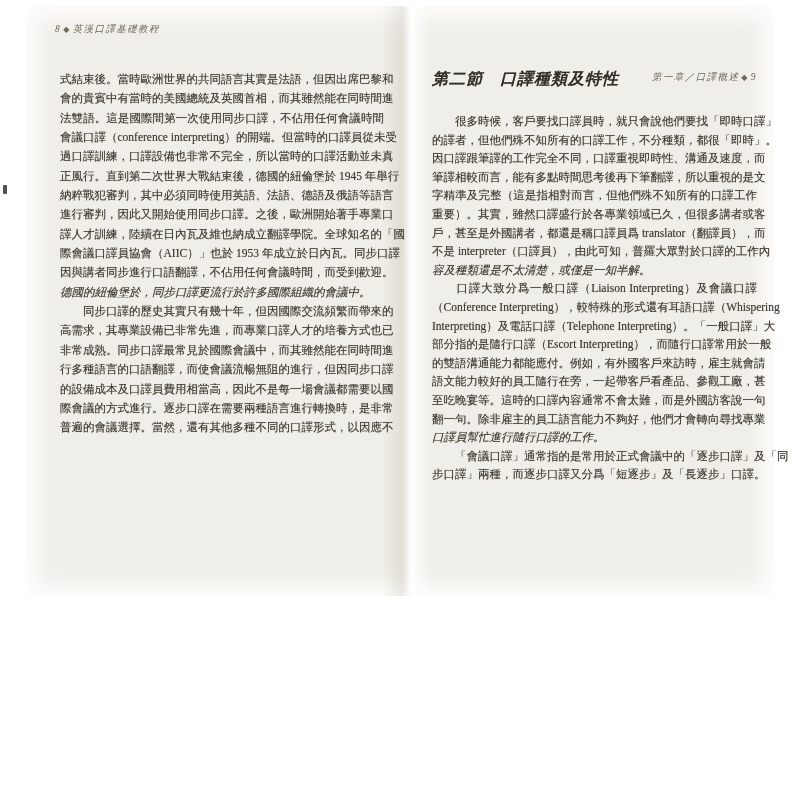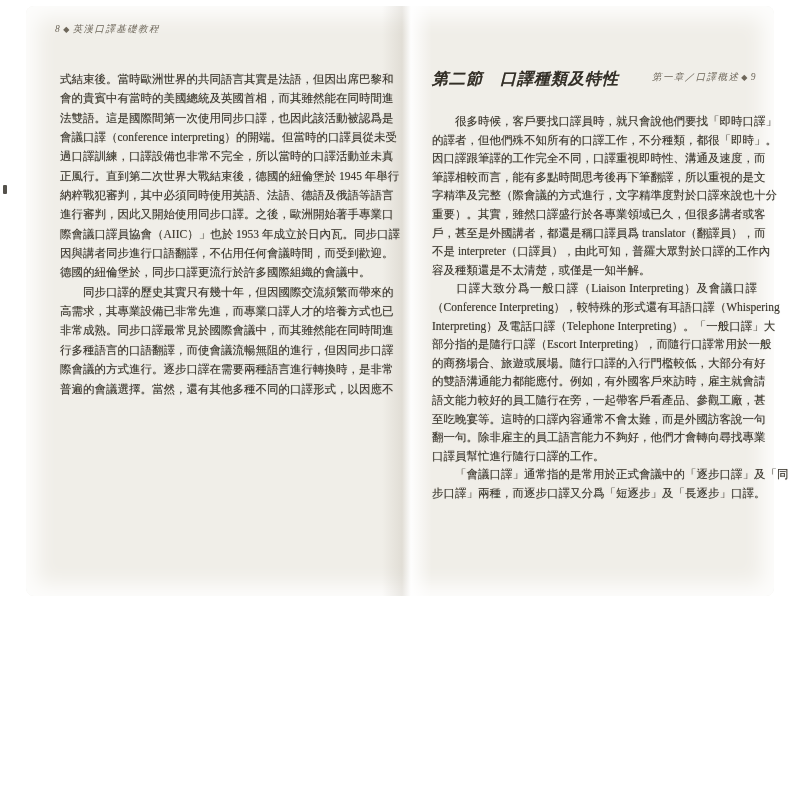--- a/index.html
+++ b/index.html
@@ -48,83 +48,84 @@
   }
   .body-left{left:34px;top:64px;width:324px;line-height:19.35px;}
   .body-right{left:406px;top:106px;width:325px;line-height:18.6px;}
   .paragraph{margin:0;}
   .line{
     text-align:justify;
     text-align-last:justify;
     text-justify:inter-character;
     white-space:nowrap;
   }
-  .line.para-end{text-align-last:left;}
+  .line.para-end{text-align-last:left;font-style:italic;}
   .scan-mark{
     position:absolute;left:3px;top:185px;width:4px;height:9px;
     background:#55524c;border-radius:1px;
   }
 </style>
 </head>
 <body>
 
 <div class="canvas">
   <div class="spread">
 
     <div class="gutter-shadow"></div>
 
     <div class="running-header header-left">
       <span>8</span><span class="diamond">◆</span><span>英漢口譯基礎教程</span>
     </div>
     <div class="body body-left">
         <div class="paragraph">
           <div class="line">式結束後。當時歐洲世界的共同語言其實是法語，但因出席巴黎和</div>
           <div class="line">會的貴賓中有當時的美國總統及英國首相，而其雖然能在同時間進</div>
-          <div class="line">法雙語。這是國際間第一次使用同步口譯，也因此該活動被認爲是</div>
+          <div class="line">法雙語。這是國際間第一次使用同步口譯，不佔用任何會議時間</div>
           <div class="line">會議口譯（conference interpreting）的開端。但當時的口譯員從未受</div>
           <div class="line">過口譯訓練，口譯設備也非常不完全，所以當時的口譯活動並未真</div>
           <div class="line">正風行。直到第二次世界大戰結束後，德國的紐倫堡於 1945 年舉行</div>
           <div class="line">納粹戰犯審判，其中必須同時使用英語、法語、德語及俄語等語言</div>
           <div class="line">進行審判，因此又開始使用同步口譯。之後，歐洲開始著手專業口</div>
+          <div class="line">譯人才訓練，陸續在日內瓦及維也納成立翻譯學院。全球知名的「國</div>
           <div class="line">際會議口譯員協會（AIIC）」也於 1953 年成立於日內瓦。同步口譯</div>
           <div class="line">因與講者同步進行口語翻譯，不佔用任何會議時間，而受到歡迎。</div>
           <div class="line para-end">德國的紐倫堡於，同步口譯更流行於許多國際組織的會議中。</div>
         </div>
         <div class="paragraph">
           <div class="line">　　同步口譯的歷史其實只有幾十年，但因國際交流頻繁而帶來的</div>
           <div class="line">高需求，其專業設備已非常先進，而專業口譯人才的培養方式也已</div>
           <div class="line">非常成熟。同步口譯最常見於國際會議中，而其雖然能在同時間進</div>
           <div class="line">行多種語言的口語翻譯，而使會議流暢無阻的進行，但因同步口譯</div>
+          <div class="line">的設備成本及口譯員費用相當高，因此不是每一場會議都需要以國</div>
           <div class="line">際會議的方式進行。逐步口譯在需要兩種語言進行轉換時，是非常</div>
           <div class="line">普遍的會議選擇。當然，還有其他多種不同的口譯形式，以因應不</div>
         </div>
       </div>
 
     <div class="running-header header-right">
       <span>第一章／口譯概述</span><span class="diamond">◆</span><span>9</span>
     </div>
     <div class="section-title">第二節　口譯種類及特性</div>
     <div class="body body-right">
         <div class="paragraph">
           <div class="line">　　很多時候，客戶要找口譯員時，就只會說他們要找「即時口譯」</div>
           <div class="line">的譯者，但他們殊不知所有的口譯工作，不分種類，都很「即時」。</div>
           <div class="line">因口譯跟筆譯的工作完全不同，口譯重視即時性、溝通及速度，而</div>
           <div class="line">筆譯相較而言，能有多點時間思考後再下筆翻譯，所以重視的是文</div>
-          <div class="line">字精準及完整（際會議的方式進行，文字精準度對於口譯來說也十分</div>
+          <div class="line">字精準及完整（這是指相對而言，但他們殊不知所有的口譯工作</div>
           <div class="line">重要）。其實，雖然口譯盛行於各專業領域已久，但很多講者或客</div>
           <div class="line">戶，甚至是外國講者，都還是稱口譯員爲 translator（翻譯員），而</div>
           <div class="line">不是 interpreter（口譯員），由此可知，普羅大眾對於口譯的工作內</div>
           <div class="line para-end">容及種類還是不太清楚，或僅是一知半解。</div>
         </div>
         <div class="paragraph">
           <div class="line">　　口譯大致分爲一般口譯（Liaison Interpreting）及會議口譯</div>
           <div class="line">（Conference Interpreting），較特殊的形式還有耳語口譯（Whispering</div>
           <div class="line">Interpreting）及電話口譯（Telephone Interpreting）。「一般口譯」大</div>
           <div class="line">部分指的是隨行口譯（Escort Interpreting），而隨行口譯常用於一般</div>
-          <div class="line">的商務場合、旅遊或展場。隨行口譯的入行門檻較低，大部分有好</div>
           <div class="line">的雙語溝通能力都能應付。例如，有外國客戶來訪時，雇主就會請</div>
           <div class="line">語文能力較好的員工隨行在旁，一起帶客戶看產品、參觀工廠，甚</div>
           <div class="line">至吃晚宴等。這時的口譯內容通常不會太難，而是外國訪客說一句</div>
           <div class="line">翻一句。除非雇主的員工語言能力不夠好，他們才會轉向尋找專業</div>
           <div class="line para-end">口譯員幫忙進行隨行口譯的工作。</div>
         </div>
         <div class="paragraph">
           <div class="line">　　「會議口譯」通常指的是常用於正式會議中的「逐步口譯」及「同</div>
           <div class="line">步口譯」兩種，而逐步口譯又分爲「短逐步」及「長逐步」口譯。</div>
         </div>

